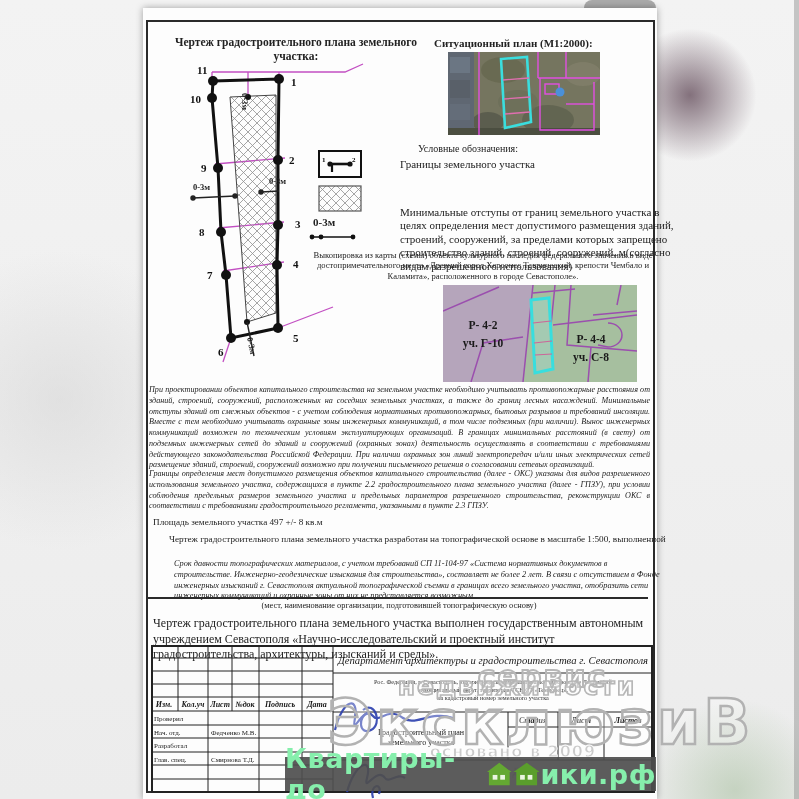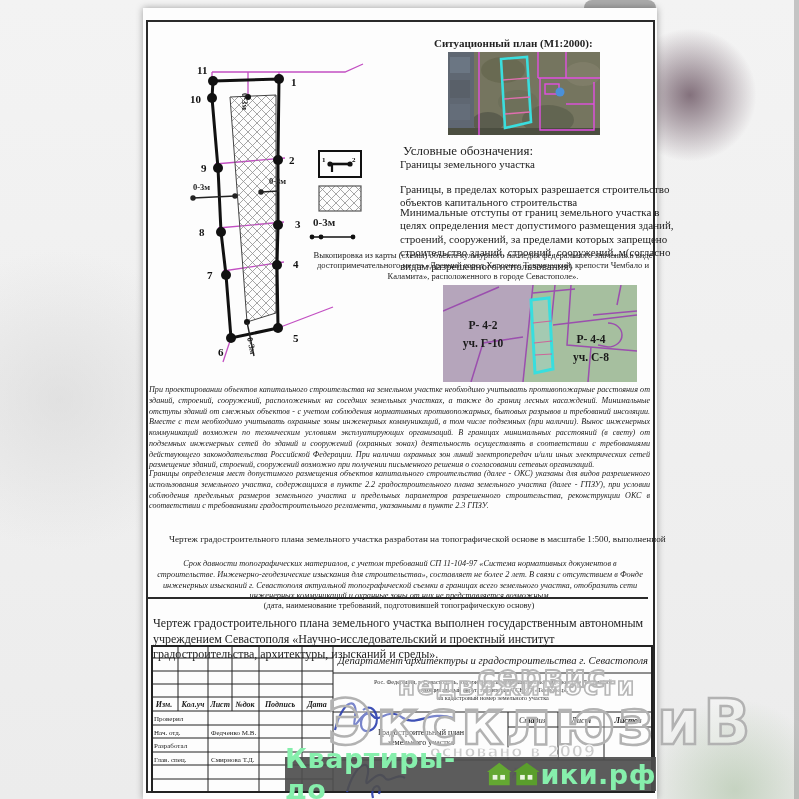--- a/index.html
+++ b/index.html
@@ -16,26 +16,26 @@
   .gray-pill{position:absolute;left:584px;top:0;width:72px;height:24px;background:#9c9c9c;border-radius:8px;opacity:.85;}
   .right-strip{position:absolute;right:0;top:0;width:5px;height:799px;background:rgba(140,140,140,.45);}
   .page{
     position:absolute;left:143px;top:8px;width:514px;height:791px;
     background:#fdfdfd;box-shadow:0 0 7px rgba(0,0,0,.35);z-index:1;
   }
   .frame{position:absolute;left:3px;top:12px;right:2px;bottom:6px;border:2px solid #2a2a2a;}
   .abs{position:absolute;}
   .doc-title{left:17px;top:27px;width:272px;text-align:center;font-weight:bold;font-size:11.5px;line-height:1.25;}
   .sit-title{left:291px;top:29px;width:180px;font-weight:bold;font-size:11px;}
-  .legend-title{left:180px;top:135px;width:290px;text-align:center;font-size:13px;}
+  .legend-title{left:180px;top:135px;width:290px;text-align:center;font-size:10px;}
   .leg-label{font-size:11px;line-height:1.22;margin-left:20px;}
   .heritage{left:168px;top:242px;width:344px;text-align:center;font-size:8.6px;line-height:1.22;}
   .p-ital{font-style:italic;font-size:8.1px;line-height:1.33;text-align:justify;}
   .p-reg{font-size:9.2px;line-height:1.3;}
-  .topo-note{font-style:italic;font-size:8.3px;line-height:1.3;text-align:center;}
+  .topo-note{font-style:italic;font-size:8.3px;line-height:1.3;text-align:left;margin-left:20px;}
   .rule{left:5px;top:589px;width:500px;height:2px;background:#2a2a2a;}
   .caption{left:10px;top:593px;width:492px;text-align:center;font-size:8.4px;}
   .wm{position:absolute;z-index:6;font-family:"DejaVu Sans",sans-serif;font-weight:bold;text-align:center;
       color:rgba(255,255,255,.30);-webkit-text-stroke:2px #b7b7b7;letter-spacing:2px;}
   .wm1{left:415px;top:639px;width:255px;font-size:30px;margin-top:20px;}
   .wm2{left:352px;top:672px;width:330px;font-size:25px;-webkit-text-stroke:1.7px #b7b7b7;}
   .wm3{left:288px;top:686px;width:505px;font-size:62px;-webkit-text-stroke:2.5px #b2b2b2;letter-spacing:3px;}
   .wm4{left:428px;top:742px;width:170px;font-size:16px;color:#cbcbcb;-webkit-text-stroke:.8px #fff;letter-spacing:1px;}
   .banner{
     position:absolute;left:285px;top:757px;width:371px;height:34px;z-index:7;
@@ -48,20 +48,21 @@
 </style>
 </head>
 <body>
 
 <div class="gray-pill"></div>
 <div class="right-strip"></div>
 
 <div class="page">
   <div class="frame"></div>
 
+  <div class="abs doc-title">Чертеж градостроительного плана земельного участка:</div>
   <div class="abs sit-title">Ситуационный план (М1:2000):</div>
 
   <svg class="abs" style="left:305px;top:44px;" width="152" height="83">
     <rect width="152" height="83" fill="#75755f"></rect>
     <ellipse cx="55" cy="18" rx="22" ry="13" fill="#67684f" opacity=".8"></ellipse>
     <ellipse cx="100" cy="68" rx="26" ry="15" fill="#5e614e" opacity=".8"></ellipse>
     <ellipse cx="135" cy="22" rx="18" ry="12" fill="#82806a" opacity=".8"></ellipse>
     <ellipse cx="70" cy="50" rx="20" ry="12" fill="#6b6d58" opacity=".7"></ellipse>
     <ellipse cx="40" cy="70" rx="16" ry="10" fill="#55584a" opacity=".8"></ellipse>
     <rect x="0" y="0" width="26" height="83" fill="#5f6772"></rect>
@@ -164,21 +165,20 @@
     <circle cx="12" cy="14" r="2.6" fill="#111"></circle>
       <circle cx="32" cy="14" r="2.6" fill="#111"></circle>
     <path d="M14,14 L14,22" stroke="#111" stroke-width="2.2"></path>
     <text x="34" y="12" font-size="7" font-weight="bold">2</text>
   </svg>
   <div class="abs leg-label" style="left:237px;top:150px;width:275px;">Границы земельного участка</div>
 
   <svg class="abs" style="left:175px;top:177px;" width="44" height="27">
     <rect x="1" y="1" width="42" height="25" fill="url(#crosshatch)" stroke="#555" stroke-width="1.2"></rect>
   </svg>
-  <div class="abs leg-label" style="left:237px;top:175px;width:278px;">Границы, в пределах которых разрешается строительство объектов капитального строительства</div>
 
   <div class="abs" style="left:170px;top:208px;font-size:11px;font-weight:bold;">0-3м</div>
   <svg class="abs" style="left:166px;top:224px;" width="48" height="10">
     <path d="M3,5 L44,5" stroke="#111" stroke-width="1.6"></path>
     <circle cx="3" cy="5" r="2.4" fill="#111"></circle>
       <circle cx="12" cy="5" r="2.4" fill="#111"></circle>
       <circle cx="44" cy="5" r="2.4" fill="#111"></circle>
   </svg>
   <div class="abs leg-label" style="left:237px;top:198px;width:278px;">Минимальные отступы от границ земельного участка в целях определения мест допустимого размещения зданий, строений, сооружений, за пределами которых запрещено строительство зданий, строений, сооружений, м(согласно видам разрешенного использования)</div>
 
@@ -209,24 +209,25 @@
     <g font-size="11.5" font-weight="bold" fill="#1a1a1a" text-anchor="middle">
       <text x="40" y="44">Р- 4-2</text>
       <text x="40" y="62">уч. Г-10</text>
       <text x="148" y="58">Р- 4-4</text>
       <text x="148" y="76">уч. С-8</text>
     </g>
   </svg>
 
   <div class="abs p-ital" style="left:6px;top:377px;width:501px;">При проектировании объектов капитального строительства на земельном участке необходимо учитывать противопожарные расстояния от зданий, строений, сооружений, расположенных на соседних земельных участках, а также до границ лесных насаждений. Минимальные отступы зданий от смежных объектов - с учетом соблюдения нормативных противопожарных, бытовых разрывов и требований инсоляции. Вместе с тем необходимо учитывать охранные зоны инженерных коммуникаций, в том числе подземных (при наличии). Вынос инженерных коммуникаций возможен по техническим условиям эксплуатирующих организаций. В границах минимальных расстояний (в свету) от подземных инженерных сетей до зданий и сооружений (охранных зонах) деятельность осуществлять в соответствии с требованиями действующего законодательства Российской Федерации. При наличии охранных зон линий электропередач и/или иных электрических сетей размещение зданий, строений, сооружений возможно при получении письменного решения  о согласовании сетевых организаций.</div>
   <div class="abs p-ital" style="left:6px;top:461px;width:501px;">Границы определения мест допустимого размещения объектов капитального строительства (далее - ОКС) указаны для видов разрешенного использования земельного участка, содержащихся в пункте 2.2 градостроительного плана земельного участка (далее - ГПЗУ), при условии соблюдения предельных размеров земельного участка и предельных параметров разрешенного строительства, реконструкции ОКС в соответствии с требованиями градостроительного регламента, указанными в пункте 2.3 ГПЗУ.</div>
+  <div class="abs p-reg" style="left:10px;top:509px;width:495px;">Площадь земельного участка 497 +/- 8 кв.м</div>
   <div class="abs p-reg" style="left:26px;top:526px;width:497px;">Чертеж градостроительного плана земельного участка разработан на топографической основе в масштабе 1:500, выполненной</div>
   <div class="abs topo-note" style="left:11px;top:551px;width:492px;">Срок давности топографических материалов, с учетом требований СП 11-104-97 «Система нормативных документов в строительстве. Инженерно-геодезические изыскания для строительства», составляет не более 2 лет. В связи с отсутствием в Фонде инженерных изысканий г. Севастополя актуальной топографической съемки в границах всего земельного участка, отобразить сети инженерных коммуникаций и охранные зоны от них не представляется возможным.</div>
   <div class="abs rule"></div>
-  <div class="abs caption">(дата, наименование требований, подготовившей топографическую основу)</div>
+  <div class="abs caption">(мест, наименование организации, подготовившей топографическую основу)</div>
   <div class="abs p-reg" style="left:10px;top:608px;width:498px;font-size:12px;">Чертеж градостроительного плана земельного участка выполнен государственным автономным учреждением Севастополя «Научно-исследовательский и проектный институт градостроительства, архитектуры, изысканий и среды».</div>
 
   <svg class="abs" style="left:8px;top:637px;" width="502" height="148">
     <rect x="1" y="1" width="500" height="146" fill="none" stroke="#222" stroke-width="2"></rect>
     <g stroke="#222" stroke-width="1">
       <path d="M0,13 H182"></path>
         <path d="M0,26 H182"></path>
         <path d="M0,39 H182"></path>
       <path d="M0,52 H182"></path>
         <path d="M0,66 H182"></path>

